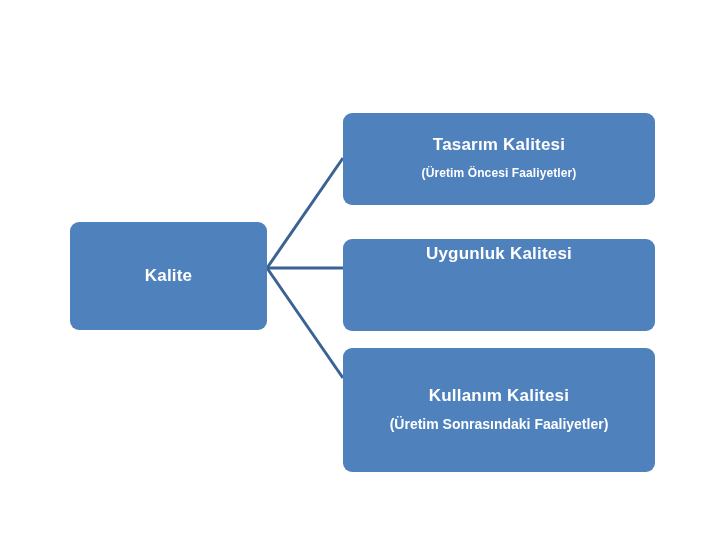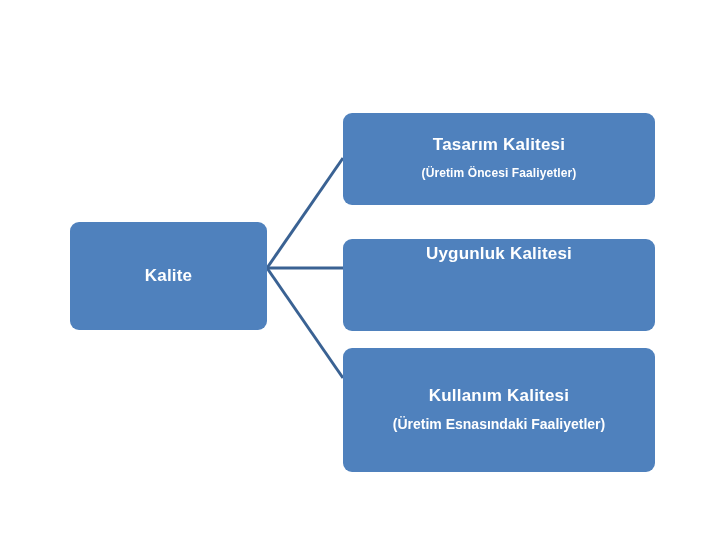--- a/index.html
+++ b/index.html
@@ -123,16 +123,16 @@
     <div class="node-title">Tasarım Kalitesi</div>
     <div class="node-subtitle">(Üretim Öncesi Faaliyetler)</div>
   </div>
 
   <div class="node" id="node-branch-1">
     <div class="node-title">Uygunluk Kalitesi</div>
   </div>
 
   <div class="node" id="node-branch-2">
     <div class="node-title">Kullanım Kalitesi</div>
-    <div class="node-subtitle tight">(Üretim Esnasındaki Faaliyetler)</div>
+    <div class="node-subtitle tight">(Üretim Sonrasındaki Faaliyetler)</div>
   </div>
 
 </div>
 
 </body></html>

